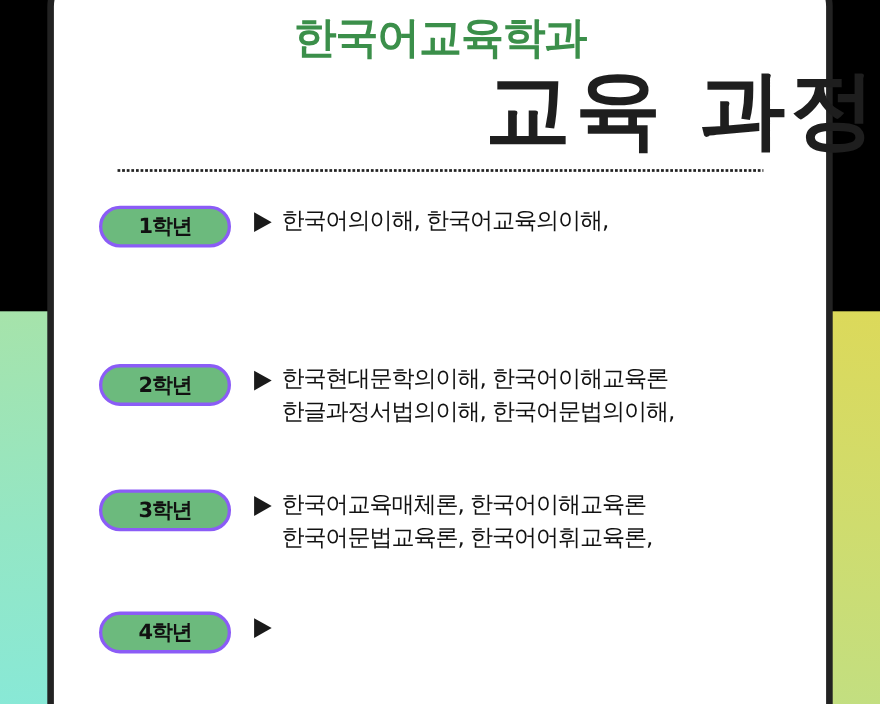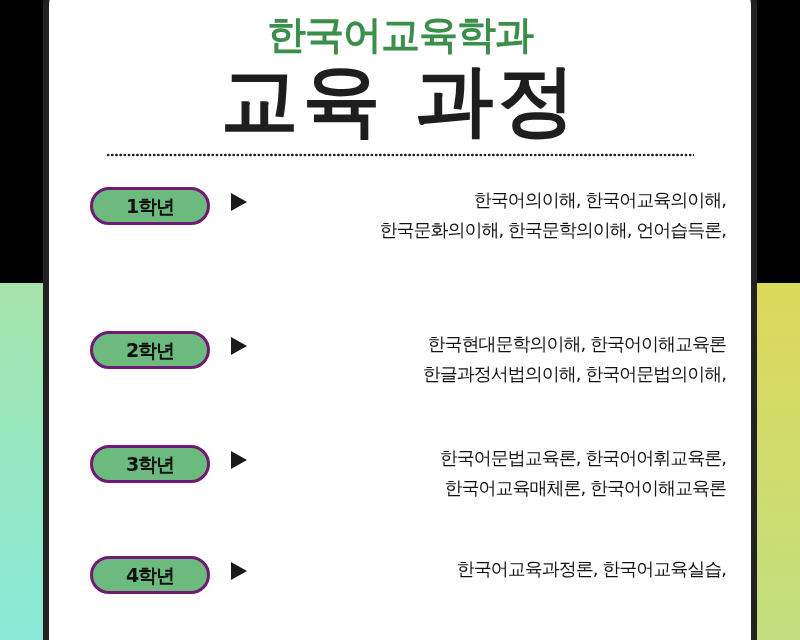--- a/index.html
+++ b/index.html
@@ -51,21 +51,21 @@
       font-weight: bold;
       color: #3b8f4a;
       letter-spacing: -1px;
       line-height: 50px;
     }
     .title {
       position: absolute;
       left: 0;
       top: 57px;
       width: 800px;
-      text-align: center;
+      text-align: right;
       font-size: 78px;
       font-weight: bold;
       color: #1e1e1e;
       letter-spacing: 4px;
       line-height: 86px;
     }
     .divider {
       position: absolute;
       left: 106px;
       top: 153px;
@@ -79,21 +79,21 @@
       position: absolute;
       left: 90px;
       width: 640px;
     }
     .badge {
       position: absolute;
       left: 0;
       top: 0;
       width: 114px;
       height: 32px;
-      border: 3px solid #701a75;
+      border: 3px solid #8b5cf6;
       border-radius: 20px;
       background: #6cba7d;
       text-align: center;
       line-height: 32px;
       font-size: 19px;
       font-weight: bold;
       color: #111111;
       letter-spacing: -1px;
     }
     .arrow {
@@ -104,25 +104,24 @@
       height: 0;
       border-top: 9px solid transparent;
       border-bottom: 9px solid transparent;
       border-left: 16px solid #1a1a1a;
     }
     .courses {
       position: absolute;
       left: 166px;
       top: -2px;
       width: 470px;
-      font-size: 18px;
+      font-size: 21px;
       line-height: 30px;
       color: #111111;
       letter-spacing: -1px;
-      text-align: right;
     }
     .courses .line {
       display: block;
       white-space: nowrap;
     }
   </style>
 </head>
 <body>
 
 <div class="bg-left"></div>
@@ -133,41 +132,39 @@
 <div class="subtitle">한국어교육학과</div>
 <div class="title">교육 과정</div>
 
 <div class="divider"></div>
 
 <div class="grade-row" style="top:187px;">
   <div class="badge">1학년</div>
   <span class="arrow"></span>
   <div class="courses">
     <span class="line">한국어의이해, 한국어교육의이해,</span>
-    <span class="line">한국문화의이해, 한국문학의이해, 언어습득론,</span>
   </div>
 </div>
 
 <div class="grade-row" style="top:331px;">
   <div class="badge">2학년</div>
   <span class="arrow"></span>
   <div class="courses">
     <span class="line">한국현대문학의이해, 한국어이해교육론</span>
     <span class="line">한글과정서법의이해, 한국어문법의이해,</span>
   </div>
 </div>
 
 <div class="grade-row" style="top:445px;">
   <div class="badge">3학년</div>
   <span class="arrow"></span>
   <div class="courses">
+    <span class="line">한국어교육매체론, 한국어이해교육론</span>
     <span class="line">한국어문법교육론, 한국어어휘교육론,</span>
-    <span class="line">한국어교육매체론, 한국어이해교육론</span>
   </div>
 </div>
 
 <div class="grade-row" style="top:556px;">
   <div class="badge">4학년</div>
   <span class="arrow"></span>
   <div class="courses">
-    <span class="line">한국어교육과정론, 한국어교육실습,</span>
   </div>
 </div>
 
 </body></html>

